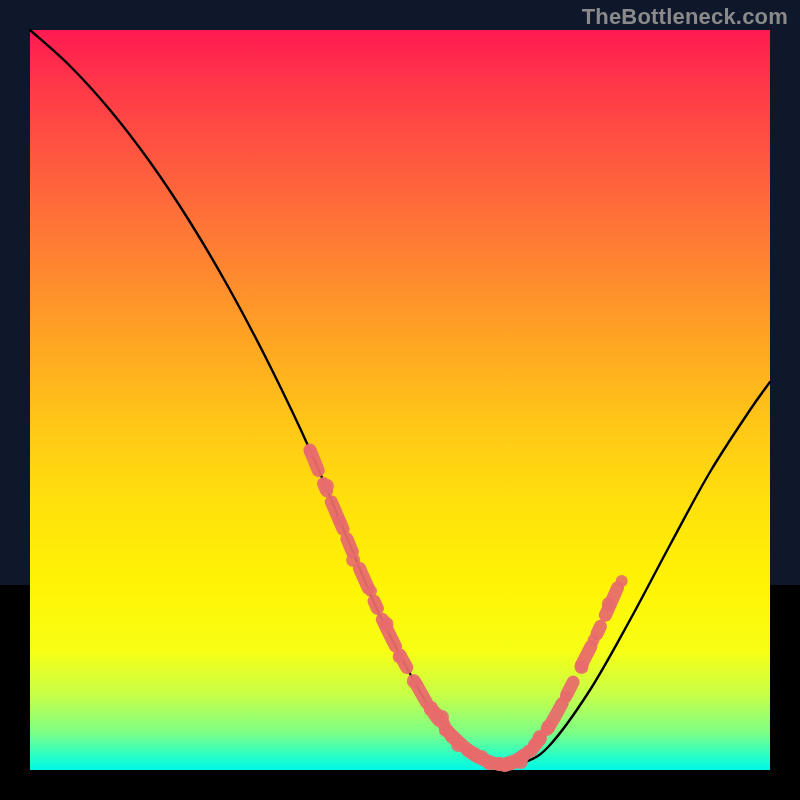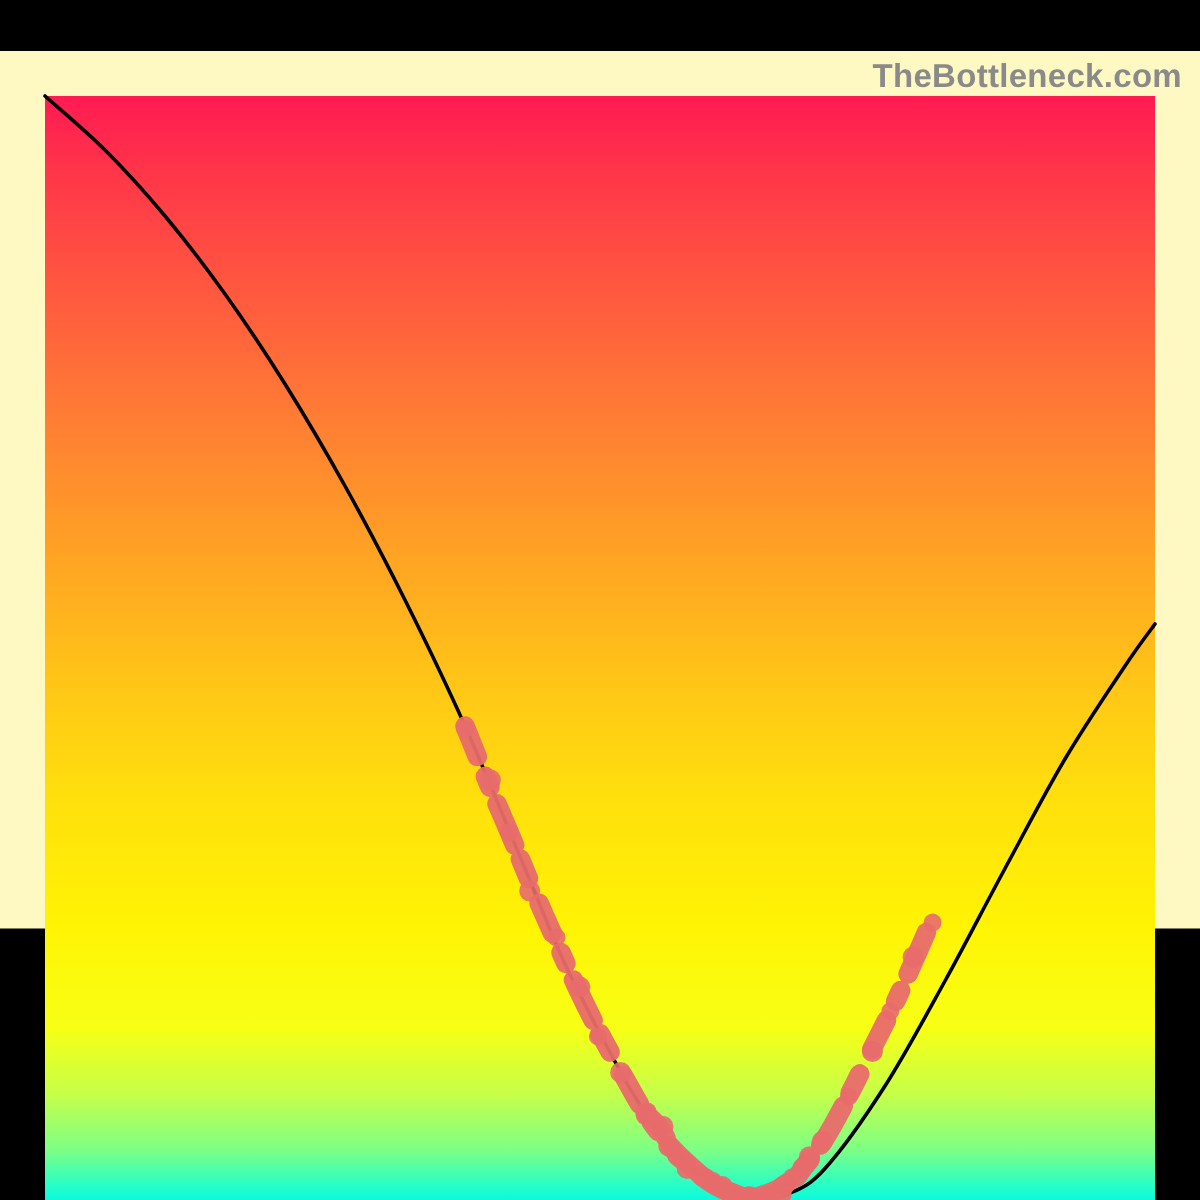--- a/index.html
+++ b/index.html
@@ -13,22 +13,21 @@
     font-weight: bold;
     color: #8a8a8a;
     z-index: 10;
     letter-spacing: 0.2px;
   }
   .frame {
     position: absolute;
     top: 0; left: 0;
     width: 800px;
     height: 585px;
-    background: #fef9c3;
-    margin-top: 34px;
+    background: #0f172a;
   }
   .plot {
     position: absolute;
     top: 30px;
     left: 30px;
     width: 740px;
     height: 740px;
     background: linear-gradient(to bottom,
       #ff1a52 0%,
       #ff3649 7%,

